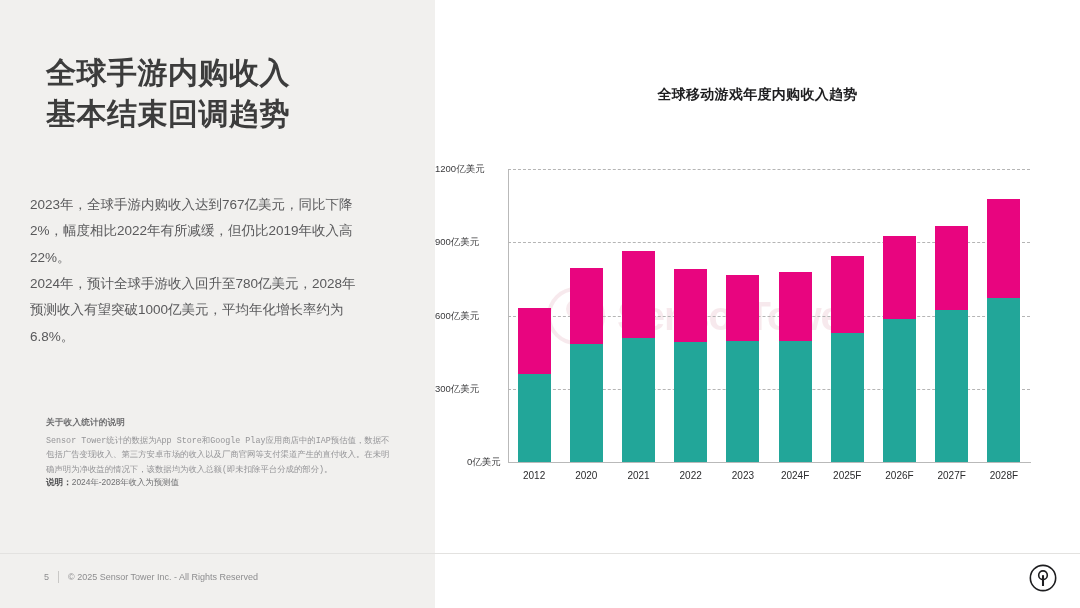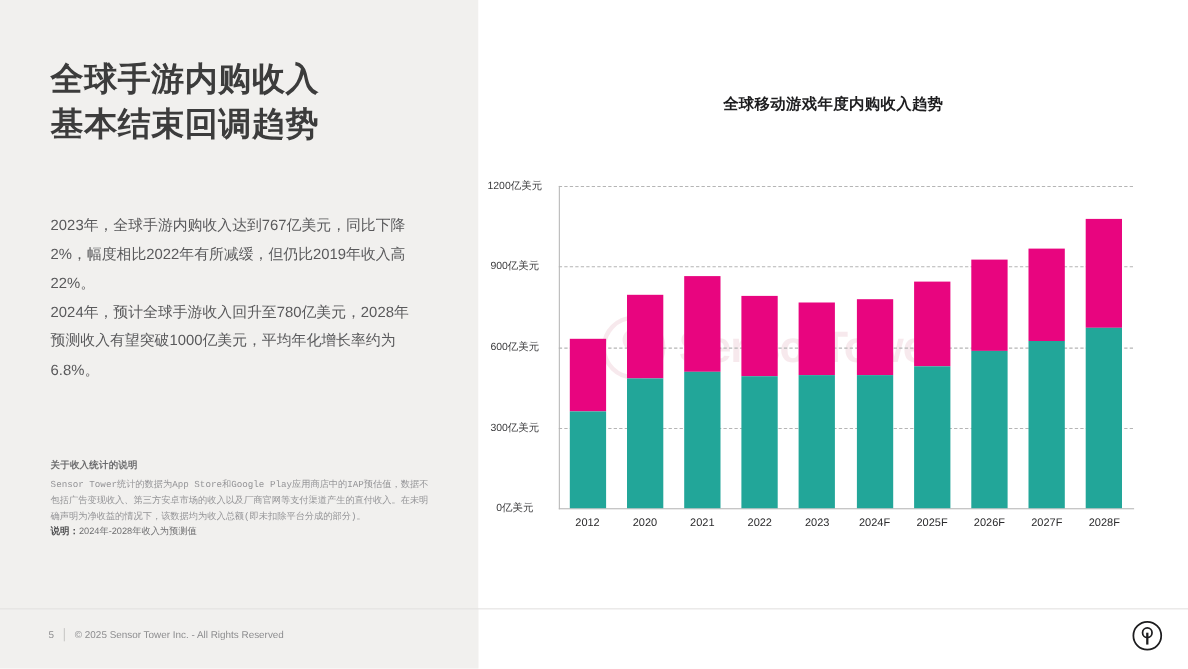--- a/index.html
+++ b/index.html
@@ -15,21 +15,21 @@
   #left-panel{
     position:absolute; left:0; top:0; width:435px; height:608px;
     background:#f1f0ee;
   }
   #page-title{
     position:absolute; left:46px; top:52px; width:360px;
     font-size:30px; font-weight:bold; line-height:1.38;
     color:#3c3c3c; letter-spacing:.5px; white-space:pre-line;
   }
   .body-para{
-    position:absolute; left:46px; width:330px;
+    position:absolute; left:30px; width:330px;
     font-size:13.5px; line-height:1.95; color:#59595b;
   }
   #body-para-1{ top:192px; }
   #body-para-2{ top:271px; }
 
   #note-block{ position:absolute; left:46px; top:417px; width:345px; }
   #note-heading{
     font-size:8.6px; font-weight:bold; color:#6b6b6d;
     margin-bottom:5px; letter-spacing:.2px;
   }
@@ -89,21 +89,21 @@
   }
   #x-axis-line{
     position:absolute; left:73px; top:462px;
     width:523px; height:1px; background:#b9b9b9;
   }
   .gridline{
     position:absolute; left:0; width:522px; height:0;
     border-top:1px dashed #b5b5b5;
   }
   .ytick-wrap{
-    position:absolute; left:0; width:66px; text-align:center;
+    position:absolute; left:0; width:66px; text-align:left;
     font-size:9.5px; color:#3a3a3c; white-space:nowrap;
     transform:translateY(-50%);
   }
 
   
   #watermark{
     position:absolute; left:110px; top:285px;
     display:flex; align-items:center; gap:10px;
     opacity:.12; pointer-events:none;
   }
@@ -161,21 +161,21 @@
   <div id="y-axis-line"></div>
   <div id="x-axis-line"></div>
 
   <div id="gridlines">
       <div class="gridline" style="left: 73px; top: 388.75px; position: absolute;"></div>
       <div class="gridline" style="left: 73px; top: 315.5px; position: absolute;"></div>
       <div class="gridline" style="left: 73px; top: 242.25px; position: absolute;"></div>
       <div class="gridline" style="left: 73px; top: 169px; position: absolute;"></div>
     </div>
   <div id="yticks">
-      <div class="ytick-wrap" style="top: 462px;">0亿美元</div>
+      <div class="ytick-wrap" style="top: 462px; margin-left: 32px;">0亿美元</div>
       <div class="ytick-wrap" style="top: 388.75px;">300亿美元</div>
       <div class="ytick-wrap" style="top: 315.5px;">600亿美元</div>
       <div class="ytick-wrap" style="top: 242.25px;">900亿美元</div>
       <div class="ytick-wrap" style="top: 169px;">1200亿美元</div>
     </div>
 
   <div id="plot">
       <div class="bar-group" style="left: 9.6px; width: 33px; height: 293px;">
         <div class="seg-google" style="height: 65.925px; background: rgb(232, 5, 127);"></div>
         <div class="seg-apple" style="height: 87.9px; background: rgb(34, 166, 153);"></div>

